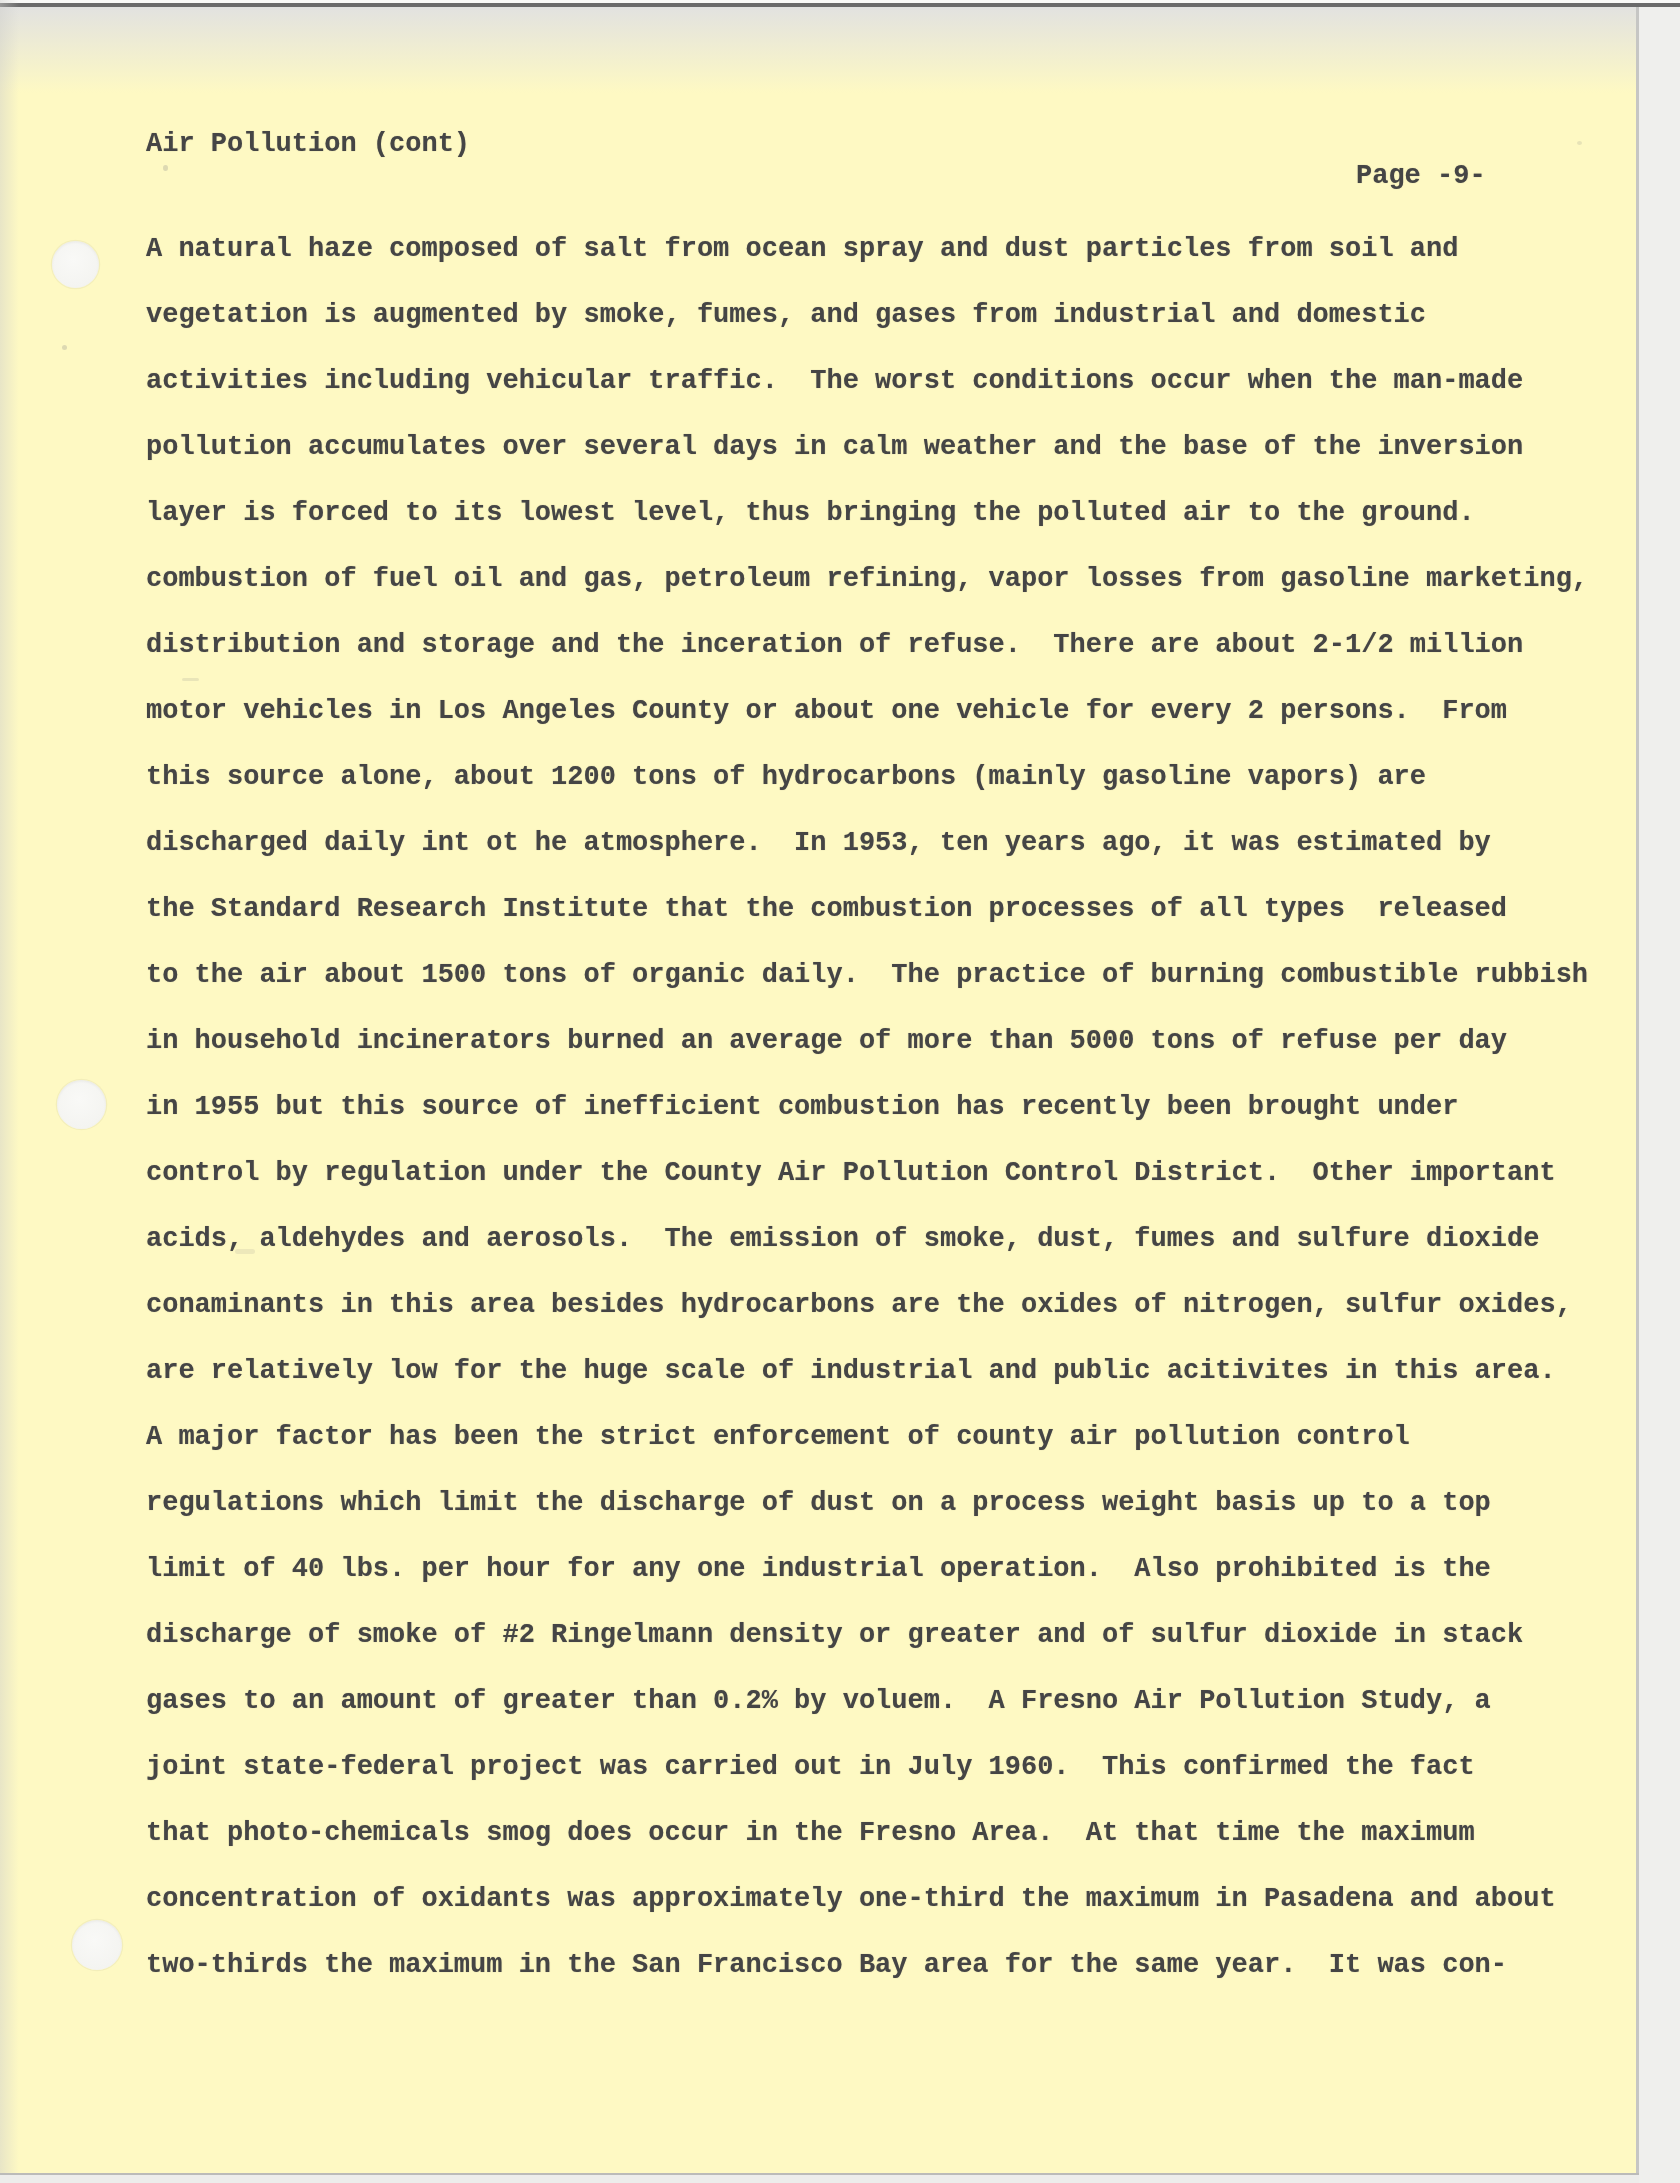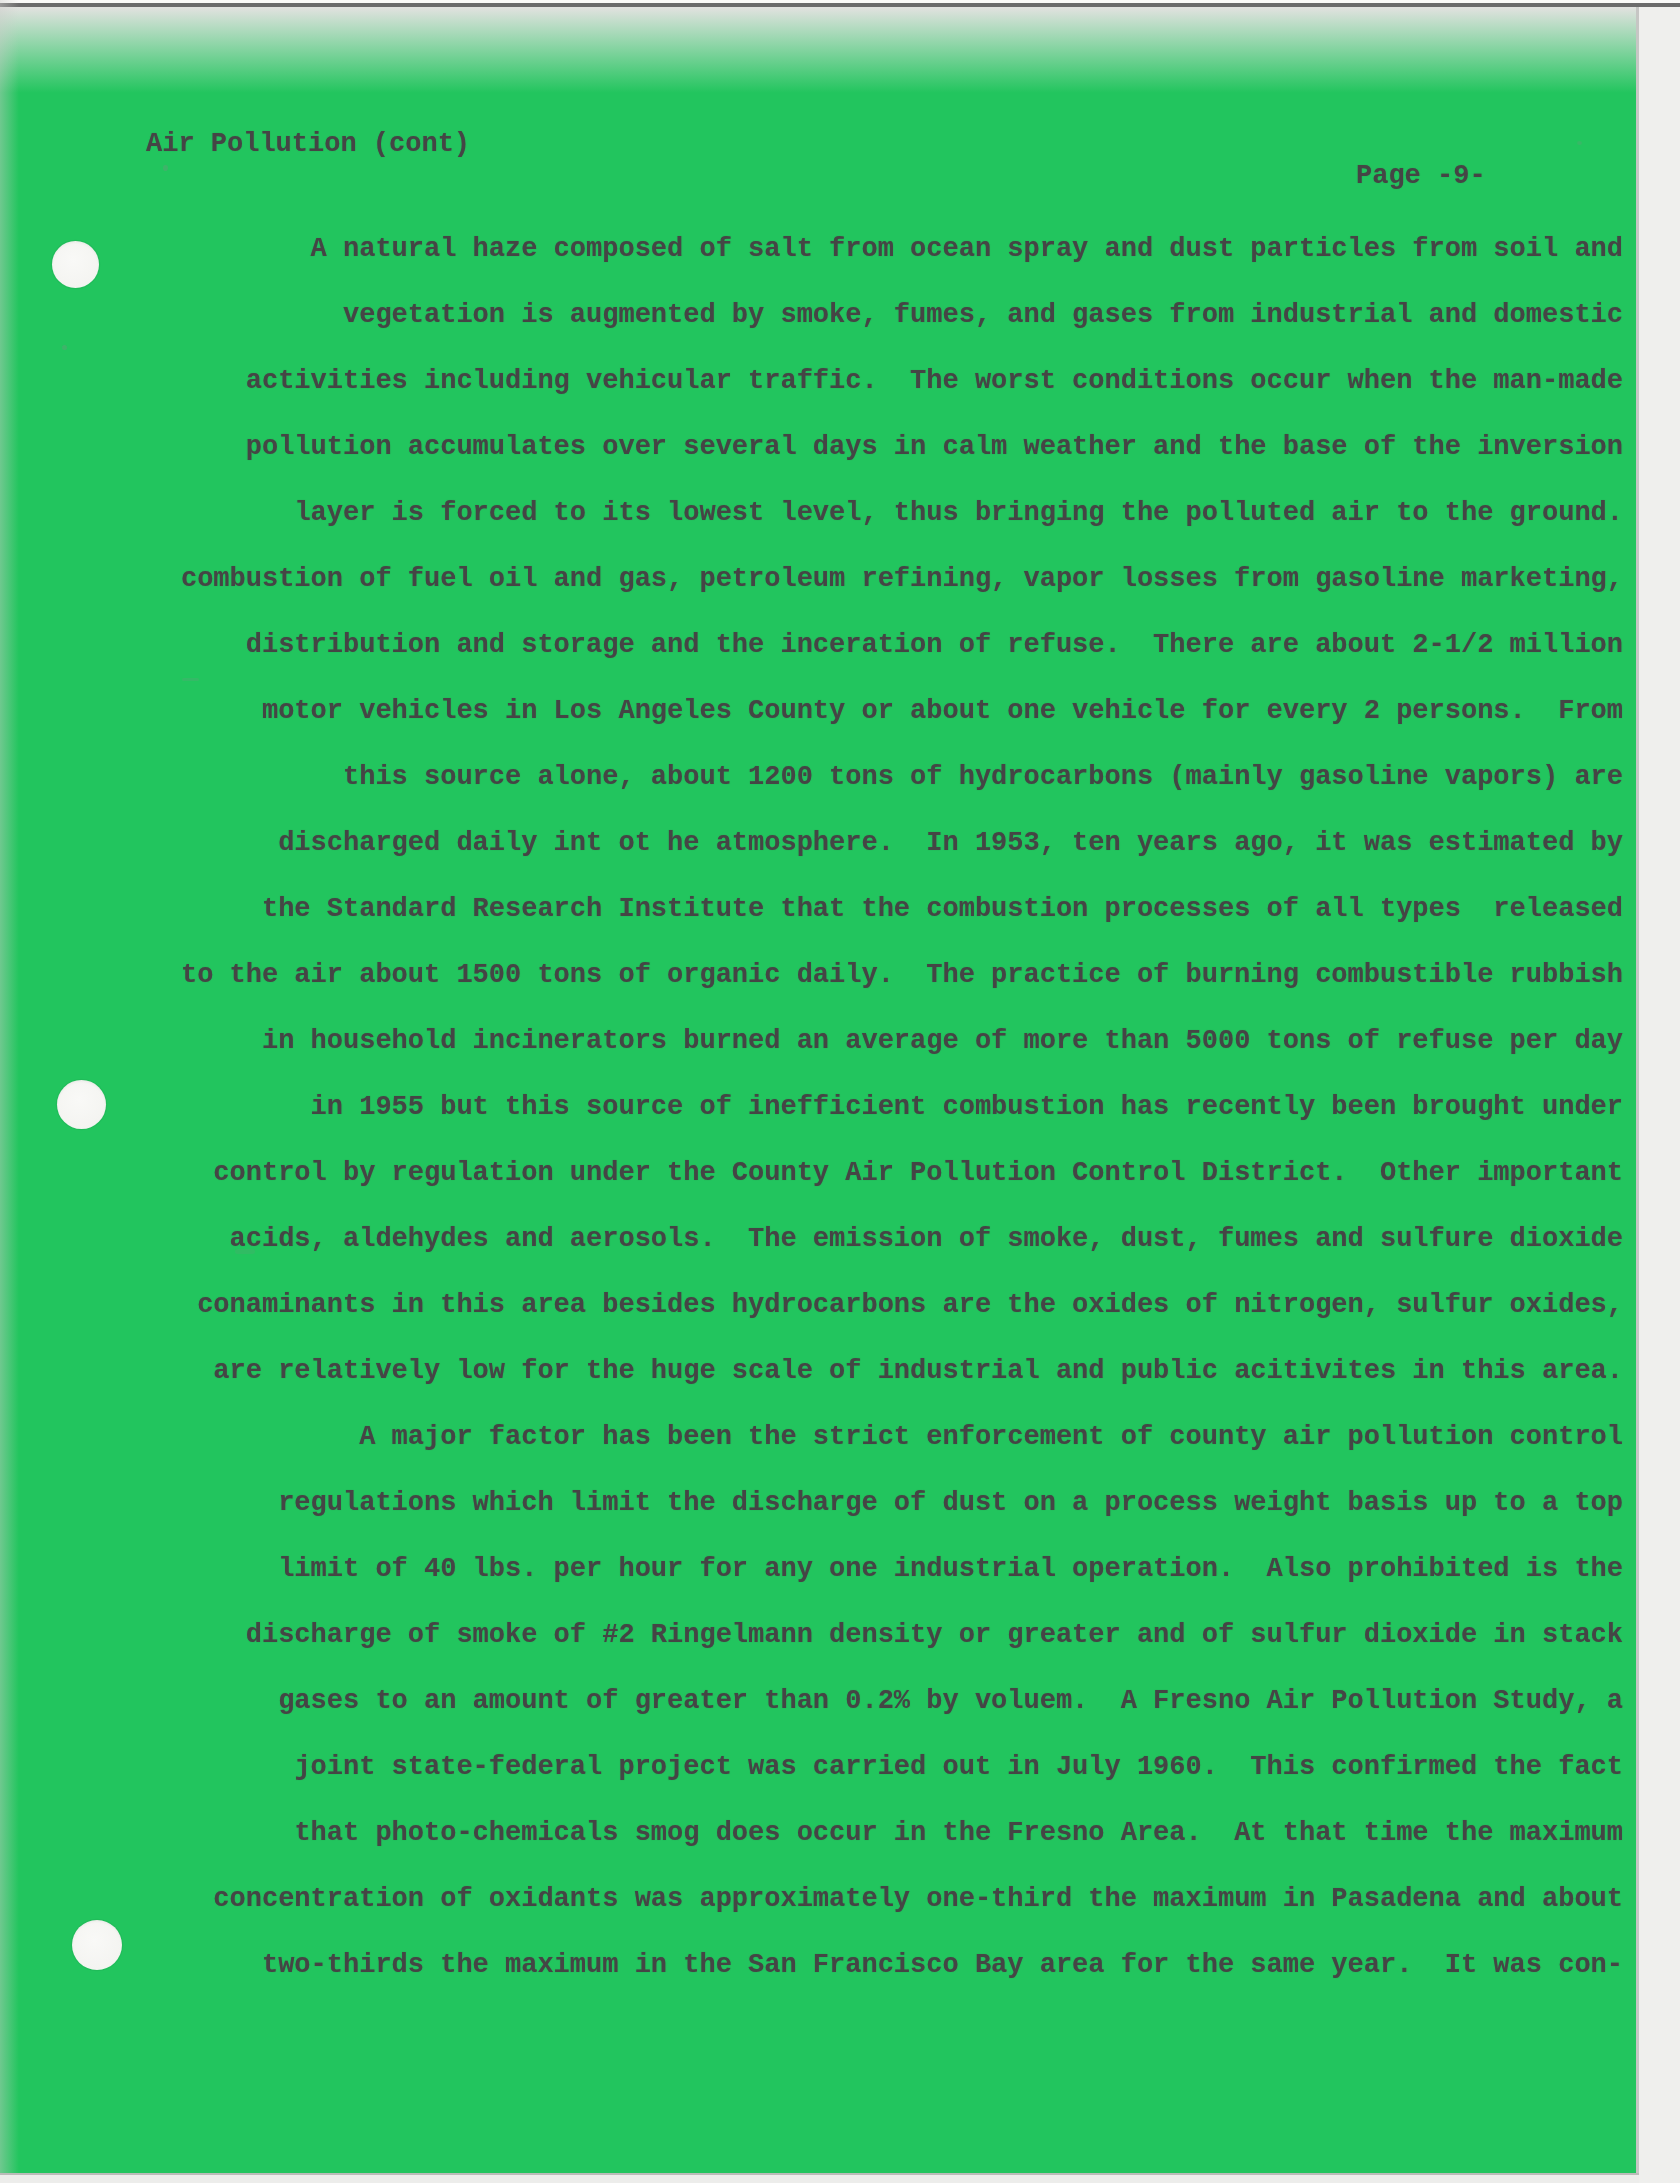--- a/index.html
+++ b/index.html
@@ -89,34 +89,34 @@
   }
   .speck-1 { left: 163px; top: 165px;  width: 4.6px; height: 6px; }
   .speck-2 { left: 62px;  top: 345px;  width: 5.3px; height: 5.3px; }
   .speck-3 { left: 182px; top: 678px; width: 17px; height: 3.3px; opacity: .18; border-radius: 2px; }
   .speck-4 { left: 235px; top: 1249px; width: 20px; height: 4.6px; opacity: .14; border-radius: 2.6px; }
   .speck-5 { left: 1577px; top: 141px; width: 5.3px; height: 4px; opacity: .2; }
 </style>
 </head>
 <body>
 
-<div class="scan" style="background: #22c55e;">
+<div class="scan" style="background: #fef9c3;">
   <div class="top-white"></div>
   <div class="top-edge"></div>
   <div class="top-shade"></div>
   <div class="left-shade"></div>
 
   <div class="hole hole-1"></div>
   <div class="hole hole-2"></div>
   <div class="hole hole-3"></div>
 
   <div class="hdr-title typed" style="color: rgb(69, 69, 69);">Air Pollution (cont)</div>
   <div class="hdr-page typed" style="color: rgb(69, 69, 69);">Page -9-</div>
 
-  <div class="body-block typed" style="color: rgb(69, 69, 69); text-align: right;">
+  <div class="body-block typed" style="color: rgb(69, 69, 69);">
     <div class="line">A natural haze composed of salt from ocean spray and dust particles from soil and</div>
     <div class="line">vegetation is augmented by smoke, fumes, and gases from industrial and domestic</div>
     <div class="line">activities including vehicular traffic.  The worst conditions occur when the man-made</div>
     <div class="line">pollution accumulates over several days in calm weather and the base of the inversion</div>
     <div class="line">layer is forced to its lowest level, thus bringing the polluted air to the ground.</div>
     <div class="line">combustion of fuel oil and gas, petroleum refining, vapor losses from gasoline marketing,</div>
     <div class="line">distribution and storage and the inceration of refuse.  There are about 2-1/2 million</div>
     <div class="line">motor vehicles in Los Angeles County or about one vehicle for every 2 persons.  From</div>
     <div class="line">this source alone, about 1200 tons of hydrocarbons (mainly gasoline vapors) are</div>
     <div class="line">discharged daily int ot he atmosphere.  In 1953, ten years ago, it was estimated by</div>

